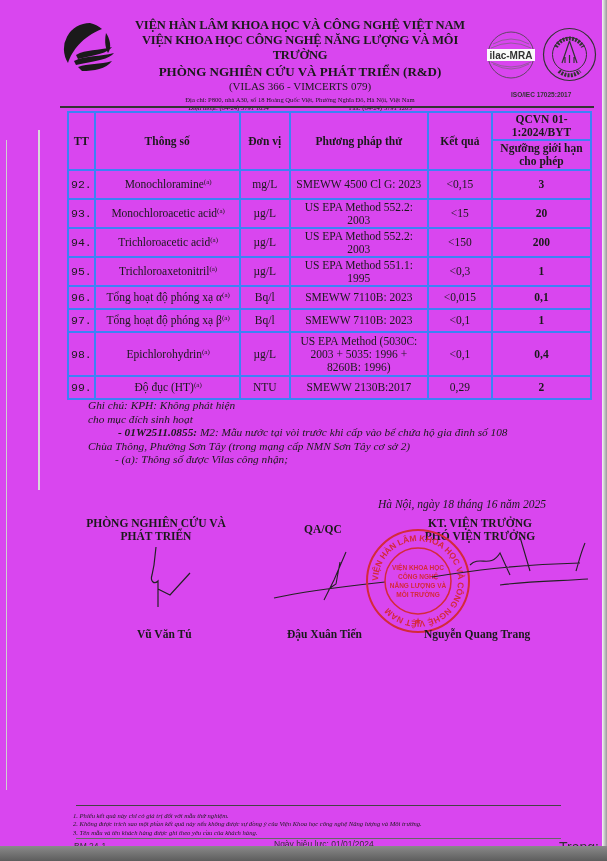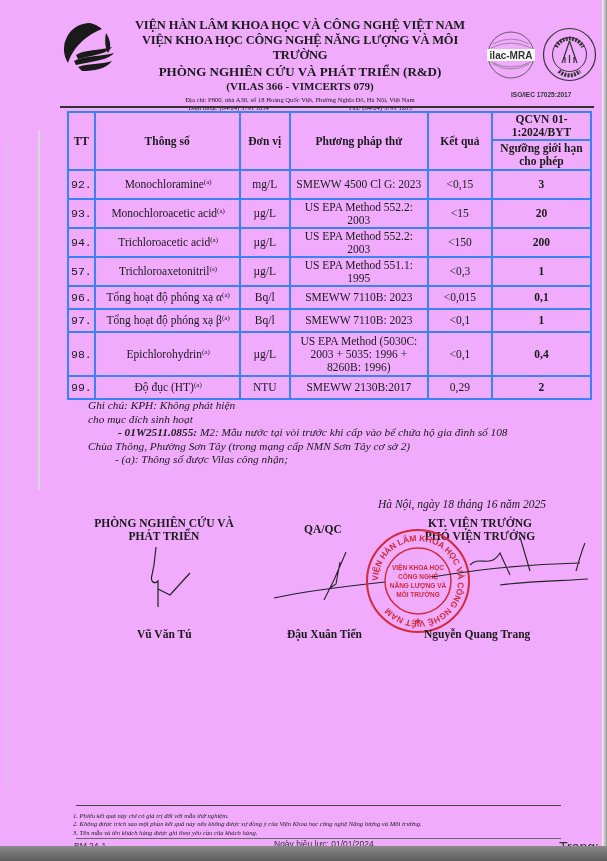--- a/index.html
+++ b/index.html
@@ -6,21 +6,21 @@
   html, body { width: 607px; height: 861px; overflow: hidden; }
   body {
     background: #6e6e6e;
     font-family: "Liberation Serif", "DejaVu Serif", serif;
     color: #1a1a1a;
     position: relative;
   }
   .page {
     position: absolute; left: 0; top: 0;
     width: 607px; height: 851px;
-    background: #f0abfc;
+    background: #d946ef;
   }
   .page-shadow {
     position: absolute; left: 0; top: 846px; width: 607px; height: 15px;
     background: linear-gradient(#8a8a8a, #5d5d5d);
   }
   .left-edge {
     position: absolute; left: 38px; top: 130px; width: 2px; height: 360px;
     background: #d8d8d8;
   }
   .left-edge2 {
@@ -35,21 +35,21 @@
   
   .logo {
     position: absolute; left: 62px; top: 21px; width: 56px; height: 56px;
   }
   .hdr {
     position: absolute; left: 120px; top: 18px; width: 360px; text-align: center;
   }
   .hdr .l1 { font-size: 12.5px; font-weight: bold; line-height: 15px; letter-spacing: -0.1px; }
   .hdr .l2 { font-size: 12.5px; font-weight: bold; line-height: 15px; letter-spacing: -0.2px; }
   .hdr .l3 { font-size: 13px; font-weight: bold; line-height: 15px; margin-top: 1px; }
-  .hdr .l4 { font-size: 11px; font-weight: bold; line-height: 14px; }
+  .hdr .l4 { font-size: 11px; font-weight: normal; line-height: 14px; }
   .hdr .addr { font-size: 6.6px; line-height: 9px; margin-top: 2px; }
   .hdr .phone { font-size: 6.6px; line-height: 8px; display: flex; justify-content: center; gap: 80px; }
   .ilac {
     position: absolute; left: 485px; top: 30px; width: 52px; height: 50px;
   }
   .boa {
     position: absolute; left: 542px; top: 27px; width: 55px; height: 55px;
   }
   .iso {
     position: absolute; left: 511px; top: 91px; font-family: "Liberation Sans", sans-serif;
@@ -185,21 +185,21 @@
       </tr>
       <tr class="r2">
         <td class="c-tt">94.</td>
         <td class="c-name"><span>Trichloroacetic acid</span><sup>(a)</sup></td>
         <td class="c-unit">µg/L</td>
         <td class="c-meth">US EPA Method 552.2: 2003</td>
         <td class="c-res">&lt;150</td>
         <td class="c-lim">200</td>
       </tr>
       <tr class="r2">
-        <td class="c-tt">57.</td>
+        <td class="c-tt">95.</td>
         <td class="c-name"><span>Trichloroaxetonitril</span><sup>(a)</sup></td>
         <td class="c-unit">µg/L</td>
         <td class="c-meth">US EPA Method 551.1: 1995</td>
         <td class="c-res">&lt;0,3</td>
         <td class="c-lim">1</td>
       </tr>
       <tr class="r1">
         <td class="c-tt">96.</td>
         <td class="c-name"><span>Tổng hoạt độ phóng xạ α</span><sup>(a)</sup></td>
         <td class="c-unit">Bq/l</td>
@@ -237,21 +237,21 @@
   <div class="notes">
     <div>Ghi chú: KPH: Không phát hiện</div>
     <div>cho mục đích sinh hoạt</div>
     <div class="ind"><b>- 01W2511.0855:</b><span> M2: Mẫu nước tại vòi trước khi cấp vào bể chứa hộ gia đình số 108</span></div>
     <div>Chùa Thông, Phường Sơn Tây (trong mạng cấp NMN Sơn Tây cơ sở 2)</div>
     <div class="ind2">- (a): Thông số được Vilas công nhận;</div>
   </div>
 
   <div class="date">Hà Nội, ngày 18 tháng 16 năm 2025</div>
 
-  <div class="sig-title" style="left:94px; top:517px; width:140px;">
+  <div class="sig-title" style="left:86px; top:517px; width:140px;">
     <div>PHÒNG NGHIÊN CỨU VÀ</div>
     <div>PHÁT TRIỂN</div>
   </div>
   <div class="sig-title" style="left:304px; top:523px;">QA/QC</div>
   <div class="sig-title" style="left:410px; top:517px; width:140px;">
     <div>KT. VIỆN TRƯỞNG</div>
     <div>PHÓ VIỆN TRƯỞNG</div>
   </div>
 
   <svg class="sig-svg" style="left:140px; top:545px;" width="60" height="70" viewBox="0 0 60 70">

